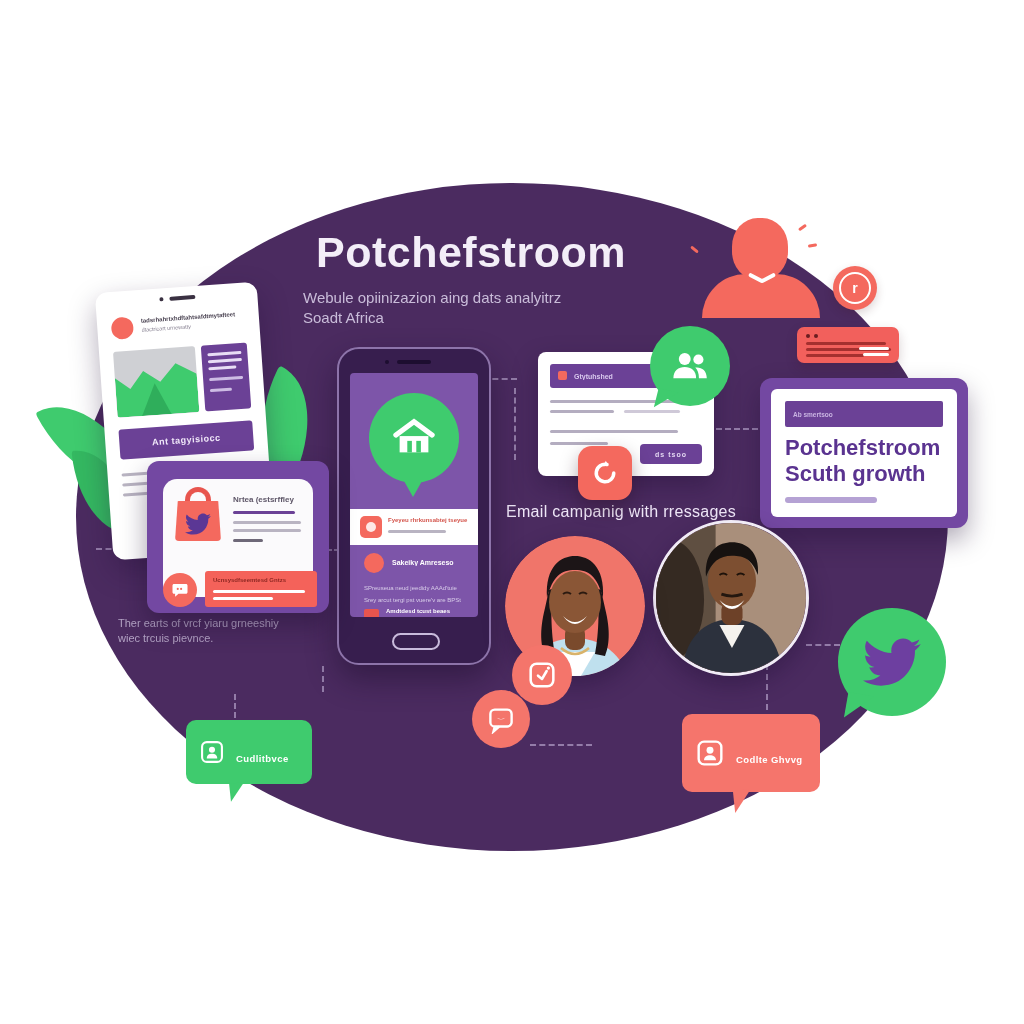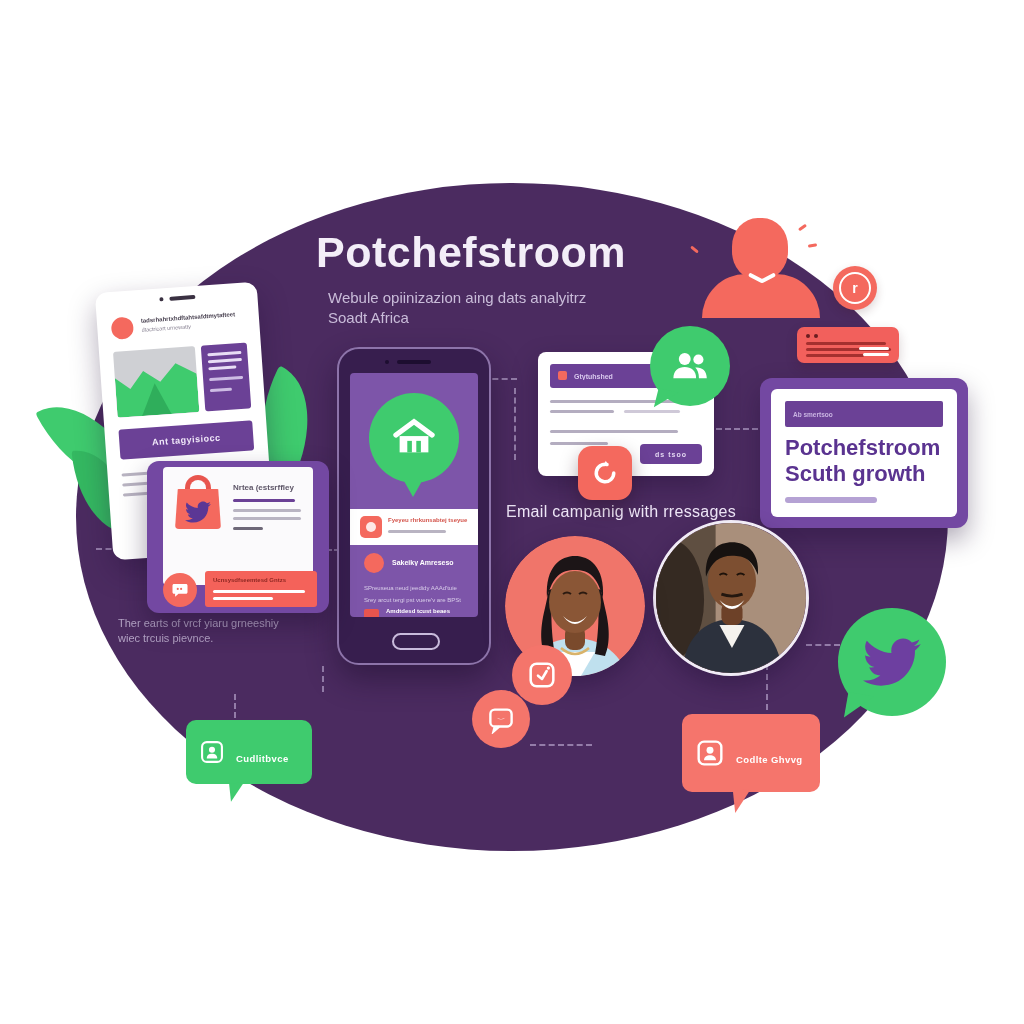--- a/index.html
+++ b/index.html
@@ -7,21 +7,21 @@
          font-family:"Liberation Sans",sans-serif;}
   .abs{position:absolute;}
   .ellipse{left:76px;top:183px;width:872px;height:668px;border-radius:50%;background:#4b2b60;}
   
   .bar{position:absolute;border-radius:2px;}
   .dash-h{position:absolute;border-top:2px dashed rgba(210,193,230,.55);}
   .dash-v{position:absolute;border-left:2px dashed rgba(210,193,230,.55);}
   .nowrap{white-space:nowrap;overflow:hidden;}
   
   .title{left:316px;top:228px;font-size:43px;font-weight:800;color:#f3eef8;letter-spacing:.5px;}
-  .subtitle{left:328px;top:288px;font-size:15px;color:#c9bcd9;line-height:20px;}
+  .subtitle{left:303px;top:288px;font-size:15px;color:#c9bcd9;line-height:20px;}
   
   .person{left:702px;top:218px;width:118px;height:96px;}
   .ps-head{position:absolute;left:30px;top:0;width:56px;height:62px;border-radius:46%;background:#f4695e;}
   .ps-body{position:absolute;left:0;top:56px;width:118px;height:44px;border-radius:59px 59px 0 0;background:#f4695e;}
   .collar{position:absolute;width:16px;height:4px;background:#fff;border-radius:2px;}
   .accent{position:absolute;width:9px;height:3px;background:#f4695e;border-radius:2px;}
   .badge{left:833px;top:266px;width:44px;height:44px;border-radius:50%;background:#f4695e;
          box-shadow:0 4px 10px rgba(60,20,30,.18);}
   .badge-ring{position:absolute;left:6px;top:6px;width:32px;height:32px;border-radius:50%;
          border:2.5px solid #fff;box-sizing:border-box;display:flex;align-items:center;justify-content:center;
@@ -38,21 +38,21 @@
           clip-path:polygon(0 40%,18% 58%,35% 32%,55% 50%,75% 24%,100% 42%,100% 100%,0 100%);}
   .mountains2{position:absolute;left:0;top:0;width:100%;height:100%;background:#2fae5b;
           clip-path:polygon(30% 100%,48% 52%,66% 100%);}
   .purple-panel{position:absolute;left:88px;top:34px;width:46px;height:66px;border-radius:3px;background:#6b4196;}
   .cta{position:absolute;left:0;top:112px;width:134px;height:30px;background:#6b4196;border-radius:3px;
        color:#efe6f8;font-size:9px;font-weight:700;display:flex;align-items:center;justify-content:center;
        letter-spacing:.5px;}
   
   .card{left:147px;top:461px;width:182px;height:152px;background:#7348a2;border-radius:12px;
         box-shadow:0 12px 26px rgba(30,12,48,.4);z-index:6;}
-  .card-white{position:absolute;left:16px;top:6px;width:150px;height:118px;background:#fbfafc;border-radius:4px;}
+  .card-white{position:absolute;left:16px;top:18px;width:150px;height:118px;background:#fbfafc;border-radius:14px;}
   .bag{position:absolute;left:12px;top:22px;width:46px;height:40px;background:#f4695e;
        clip-path:polygon(6% 0,94% 0,100% 100%,0 100%);border-radius:4px;}
   .bag-handle{position:absolute;left:22px;top:8px;width:26px;height:20px;border:5px solid #e8554e;
        border-bottom:none;border-radius:14px 14px 0 0;box-sizing:border-box;}
   .banner{position:absolute;left:58px;top:110px;width:112px;height:36px;background:#f4625a;border-radius:3px;}
   .chatcirc{position:absolute;left:16px;top:112px;width:34px;height:34px;border-radius:50%;background:#f4695e;
        display:flex;align-items:center;justify-content:center;}
   
   .phone{left:337px;top:347px;width:154px;height:318px;background:#371e4e;border:2px solid #8d74aa;
          border-radius:22px;box-sizing:border-box;box-shadow:0 14px 30px rgba(25,10,40,.45);z-index:5;}

